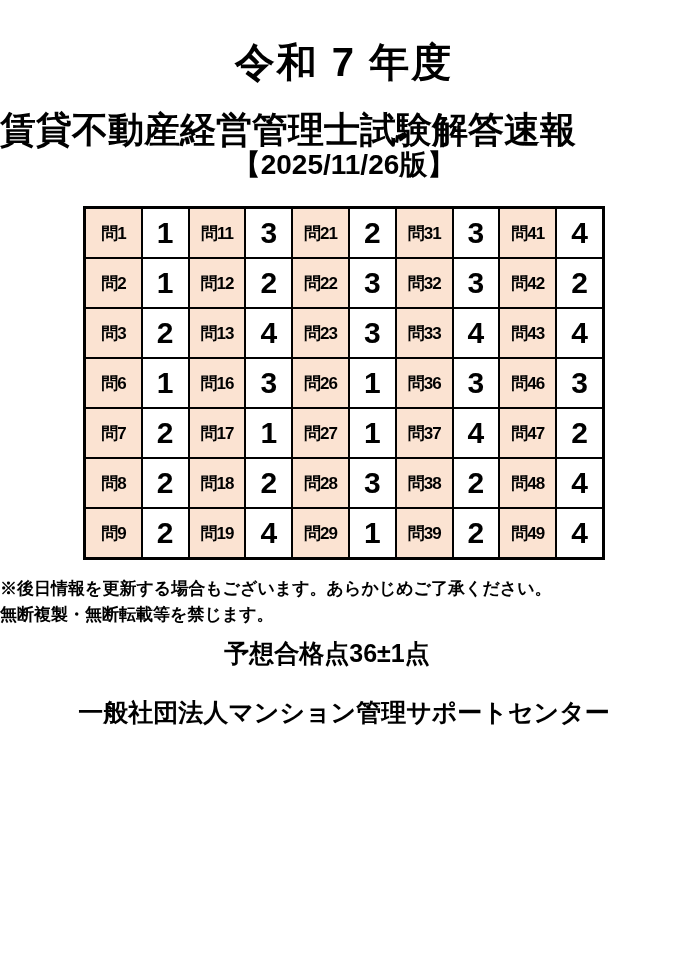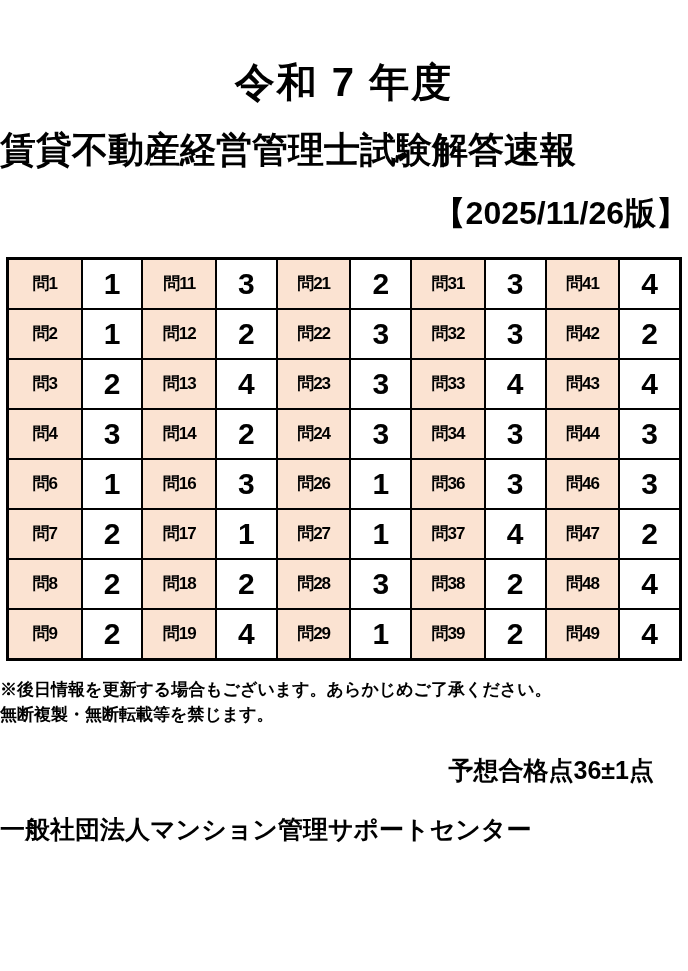--- a/index.html
+++ b/index.html
@@ -18,40 +18,39 @@
     position: relative;
     width: 688px;
     height: 971px;
     box-sizing: border-box;
   }
   .title-year {
     text-align: center;
     font-size: 40px;
     font-weight: bold;
     letter-spacing: 2px;
-    margin-top: 60px;
+    margin-top: 40px;
     line-height: 1.1;
   }
   .title-main {
     font-size: 36px;
     font-weight: bold;
     letter-spacing: 0px;
     margin-top: 26px;
     line-height: 1.1;
   }
   .title-version {
-    text-align: right;
-    font-size: 32px;
-    font-weight: bold;
-    margin-top: 26px;
+    text-align: center;
+    font-size: 28px;
+    font-weight: bold;
     line-height: 1.1;
   }
   .answer-table-wrap {
     margin: 26px auto 0 auto;
-    width: 676px;
+    width: 522px;
   }
   table.answer-table {
     border-collapse: collapse;
     width: 100%;
     table-layout: fixed;
     border: 3px solid #000000;
   }
   table.answer-table td {
     border: 2px solid #000000;
     height: 48px;
@@ -76,29 +75,29 @@
     margin-top: 16px;
     padding-right: 44px;
     font-size: 17px;
     font-weight: bold;
     line-height: 1.5;
   }
   .notes div {
     white-space: nowrap;
   }
   .pass-score {
-    margin-top: 26px;
+    margin-top: 10px;
     padding-right: 34px;
-    text-align: right;
+    text-align: center;
     font-size: 25px;
     font-weight: bold;
   }
   .org {
     margin-top: 26px;
-    text-align: left;
+    text-align: center;
     font-size: 25px;
     font-weight: bold;
     letter-spacing: 0px;
   }
 </style>
 </head>
 <body>
 
 <div class="page">
 
@@ -137,32 +136,20 @@
           <td class="q-label">問3</td>
           <td class="q-ans">2</td>
           <td class="q-label">問13</td>
           <td class="q-ans">4</td>
           <td class="q-label">問23</td>
           <td class="q-ans">3</td>
           <td class="q-label">問33</td>
           <td class="q-ans">4</td>
           <td class="q-label">問43</td>
           <td class="q-ans">4</td>
-        </tr>
-        <tr>
-          <td class="q-label">問4</td>
-          <td class="q-ans">3</td>
-          <td class="q-label">問14</td>
-          <td class="q-ans">2</td>
-          <td class="q-label">問24</td>
-          <td class="q-ans">3</td>
-          <td class="q-label">問34</td>
-          <td class="q-ans">3</td>
-          <td class="q-label">問44</td>
-          <td class="q-ans">3</td>
         </tr>
         <tr>
           <td class="q-label">問6</td>
           <td class="q-ans">1</td>
           <td class="q-label">問16</td>
           <td class="q-ans">3</td>
           <td class="q-label">問26</td>
           <td class="q-ans">1</td>
           <td class="q-label">問36</td>
           <td class="q-ans">3</td>

